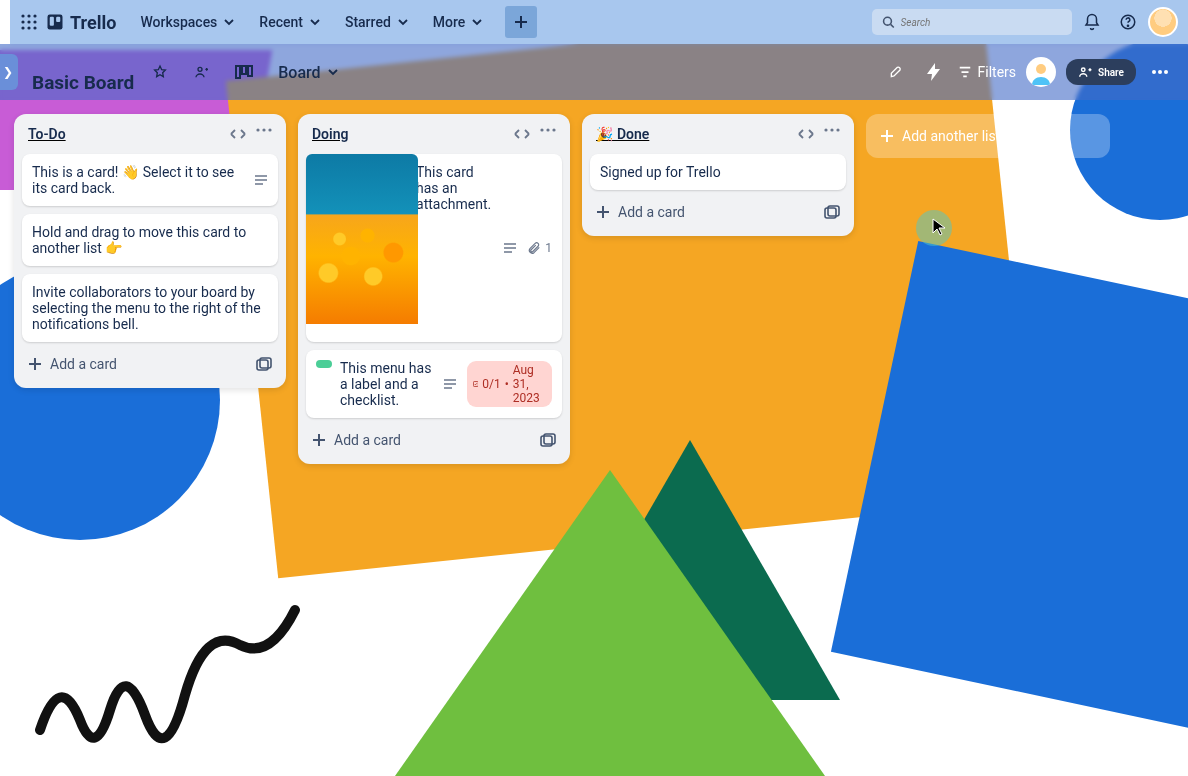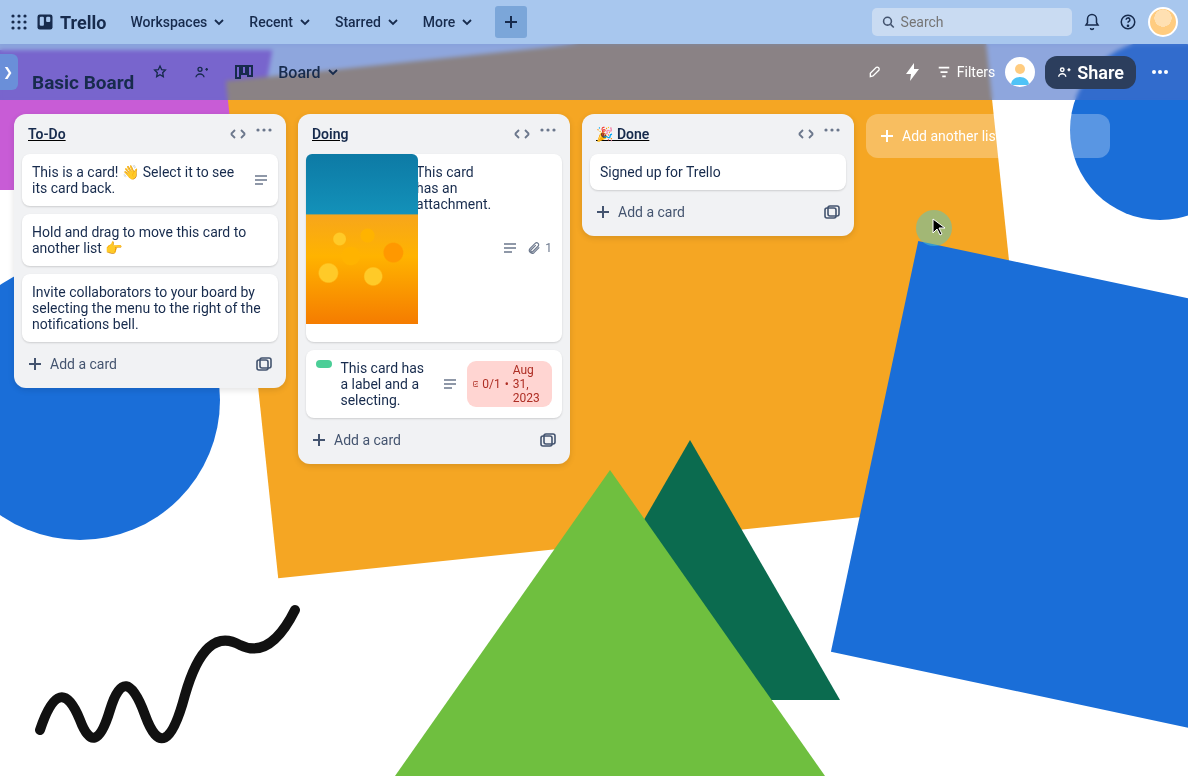--- a/index.html
+++ b/index.html
@@ -10,40 +10,40 @@
 .bg { position: absolute; inset: 0; z-index: 0; overflow: hidden; background:#fff; }
 .bg .sq-orange { position:absolute; left:250px; top:40px; width:760px; height:500px; background:#f5a623; transform:rotate(-6deg); }
 .bg .sq-blue   { position:absolute; left:870px; top:280px; width:420px; height:420px; background:#1a6ed8; transform:rotate(12deg); }
 .bg .tri-green { position:absolute; left:350px; top:470px; width:0; height:0; border-left:260px solid transparent; border-right:260px solid transparent; border-bottom:370px solid #6fbf3f; }
 .bg .tri-dark  { position:absolute; left:540px; top:440px; width:0; height:0; border-left:150px solid transparent; border-right:150px solid transparent; border-bottom:260px solid #0b6b4f; }
 .bg .circ-l    { position:absolute; left:-60px; top:260px; width:280px; height:280px; border-radius:50%; background:#1a6ed8; }
 .bg .circ-r    { position:absolute; left:1070px; top:40px; width:180px; height:180px; border-radius:50%; background:#1a6ed8; }
 .bg .purple    { position:absolute; left:-20px; top:50px; width:280px; height:140px; background:#c85cd6; transform:skewX(-10deg); }
 .bg .scribble  { position:absolute; left:30px; top:600px; width:280px; height:160px; }
 
-.topbar { position:relative; z-index:2; height:44px; background:#a8c7ee; display:flex; align-items:center; padding:0 10px; gap:4px; }
+.topbar { position:relative; z-index:2; height:44px; background:#a8c7ee; display:flex; align-items:center; padding:0 10px; gap:4px;margin-left:10px; }
 .topbar .apps-icon, .topbar .logo { display:flex; align-items:center; color:#172b4d; }
 .topbar .logo { font-weight:700; font-size:18px; gap:6px; margin-left:4px; margin-right:10px; }
 .topbar .nav-btn { display:flex; align-items:center; gap:6px; padding:6px 10px; border-radius:3px; color:#172b4d; font-size:14px; font-weight:500; cursor:pointer; }
 .topbar .plus-btn { width:32px; height:32px; background:#7ba6d9; border-radius:3px; display:flex; align-items:center; justify-content:center; margin-left:8px; cursor:pointer;}
 .topbar .spacer { flex:1; }
 .topbar .search { display:flex; align-items:center; gap:6px; background:#c9dbf2; border-radius:5px; padding:6px 10px; width:200px; color:#44546f; }
-.topbar .search input { border:none; background:transparent; outline:none; font-size:14px; width:100%; color:#be185d;}
+.topbar .search input { border:none; background:transparent; outline:none; font-size:10px; width:100%; color:#be185d;font-style:italic;}
 .topbar .icon-btn { width:32px; height:32px; display:flex; align-items:center; justify-content:center; border-radius:50%; cursor:pointer; color:#172b4d;}
 .topbar .avatar { width:30px; height:30px; border-radius:50%; background: radial-gradient(circle at 50% 35%, #ffe0b2 0 40%, #ffcc80 41% 100%); border:2px solid #fff; }
 
 .boardbar { position:relative; z-index:2; height:56px; display:flex; align-items:center; padding:0 14px; gap:10px; background:rgba(67,106,198,.6); backdrop-filter:blur(2px);}
 .boardbar .expand { position:absolute; left:-2px; top:10px; width:20px; height:36px; background:#6a8fd9; border-radius:0 6px 6px 0; display:flex; align-items:center; justify-content:center; color:#fff; font-size:12px;}
 .boardbar .title { font-size:19px; font-weight:700; color:#172b4d; margin-left:18px;margin-top:20px;}
 .boardbar .ib { width:32px; height:32px; border-radius:4px; display:flex; align-items:center; justify-content:center; color:#172b4d; cursor:pointer;}
 .boardbar .view-switch { display:flex; align-items:center; gap:6px; padding:4px 8px; border-radius:4px; color:#172b4d; font-weight:500; cursor:pointer;}
 .boardbar .right { margin-left:auto; display:flex; align-items:center; gap:10px;}
 .boardbar .filters { display:flex; align-items:center; gap:6px; color:#fff; font-size:14px; cursor:pointer;}
 .boardbar .avatar2 { width:30px; height:30px; border-radius:50%; background:#fff; display:flex; align-items:center; justify-content:center; overflow:hidden;}
-.boardbar .share-btn { background:#2c3e5d; color:#fff; padding:6px 12px; border-radius:12px; display:flex; align-items:center; gap:6px; font-size:18px; font-weight:600; cursor:pointer;}
+.boardbar .share-btn { background:#2c3e5d; color:#fff; padding:6px 12px; border-radius:12px; display:flex; align-items:center; gap:6px; font-size:10px; font-weight:600; cursor:pointer;}
 .boardbar .menu-dots, .boardbar .bolt, .boardbar .rocket { color:#fff; cursor:pointer; width:28px; display:flex; justify-content:center;}
 
 .board { position:relative; z-index:2; padding:14px; display:flex; gap:12px; align-items:flex-start; height:calc(776px - 44px - 56px); overflow:hidden;}
 .list { width:272px; background:#f1f2f4; border-radius:12px; padding:10px 8px; box-shadow:0 2px 6px rgba(0,0,0,.12); display:flex; flex-direction:column; gap:8px;}
 .list-header { display:flex; align-items:center; justify-content:space-between; padding:2px 6px 4px;text-decoration:underline;}
 .list-title { font-size:14px; font-weight:600; color:#172b4d;}
 .list-hdr-icons { display:flex; gap:10px; color:#6b778c;}
 .card { background:#fff; border-radius:8px; padding:10px; box-shadow:0 1px 2px rgba(0,0,0,.15); font-size:14px; color:#172b4d; cursor:pointer; display:flex; flex-direction:row; gap:8px;}
 .card .badges { display:flex; gap:10px; align-items:center; color:#6b778c; font-size:12px;}
 .badge { display:flex; align-items:center; gap:4px;}
@@ -308,21 +308,21 @@
         <span class="badge">
             <svg width="14" height="14" viewBox="0 0 24 24" fill="none" stroke="currentColor" stroke-width="2">
               <path d="M21 11l-9 9a5 5 0 0 1-7-7l9-9a3.5 3.5 0 0 1 5 5l-9 9a2 2 0 0 1-3-3l8-8"></path>
             </svg>
             <span>1</span>
           </span>
       </div>
     </div>
     <div class="card">
       <div class="label-chip"></div>
-      <div>This card has a label and a selecting.</div>
+      <div>This menu has a label and a checklist.</div>
       <div class="badges">
         <span class="badge">
             <svg width="14" height="12" viewBox="0 0 14 12" stroke="currentColor" stroke-width="1.6">
               <path d="M1 2h12M1 6h12M1 10h8"></path>
             </svg>
           </span>
         <span class="badge due">
           <svg width="12" height="12" viewBox="0 0 14 14" fill="none" stroke="currentColor" stroke-width="2">
               <rect x="1" y="1" width="12" height="12" rx="2"></rect>
               <path d="M4 7l2 2 4-4"></path>

